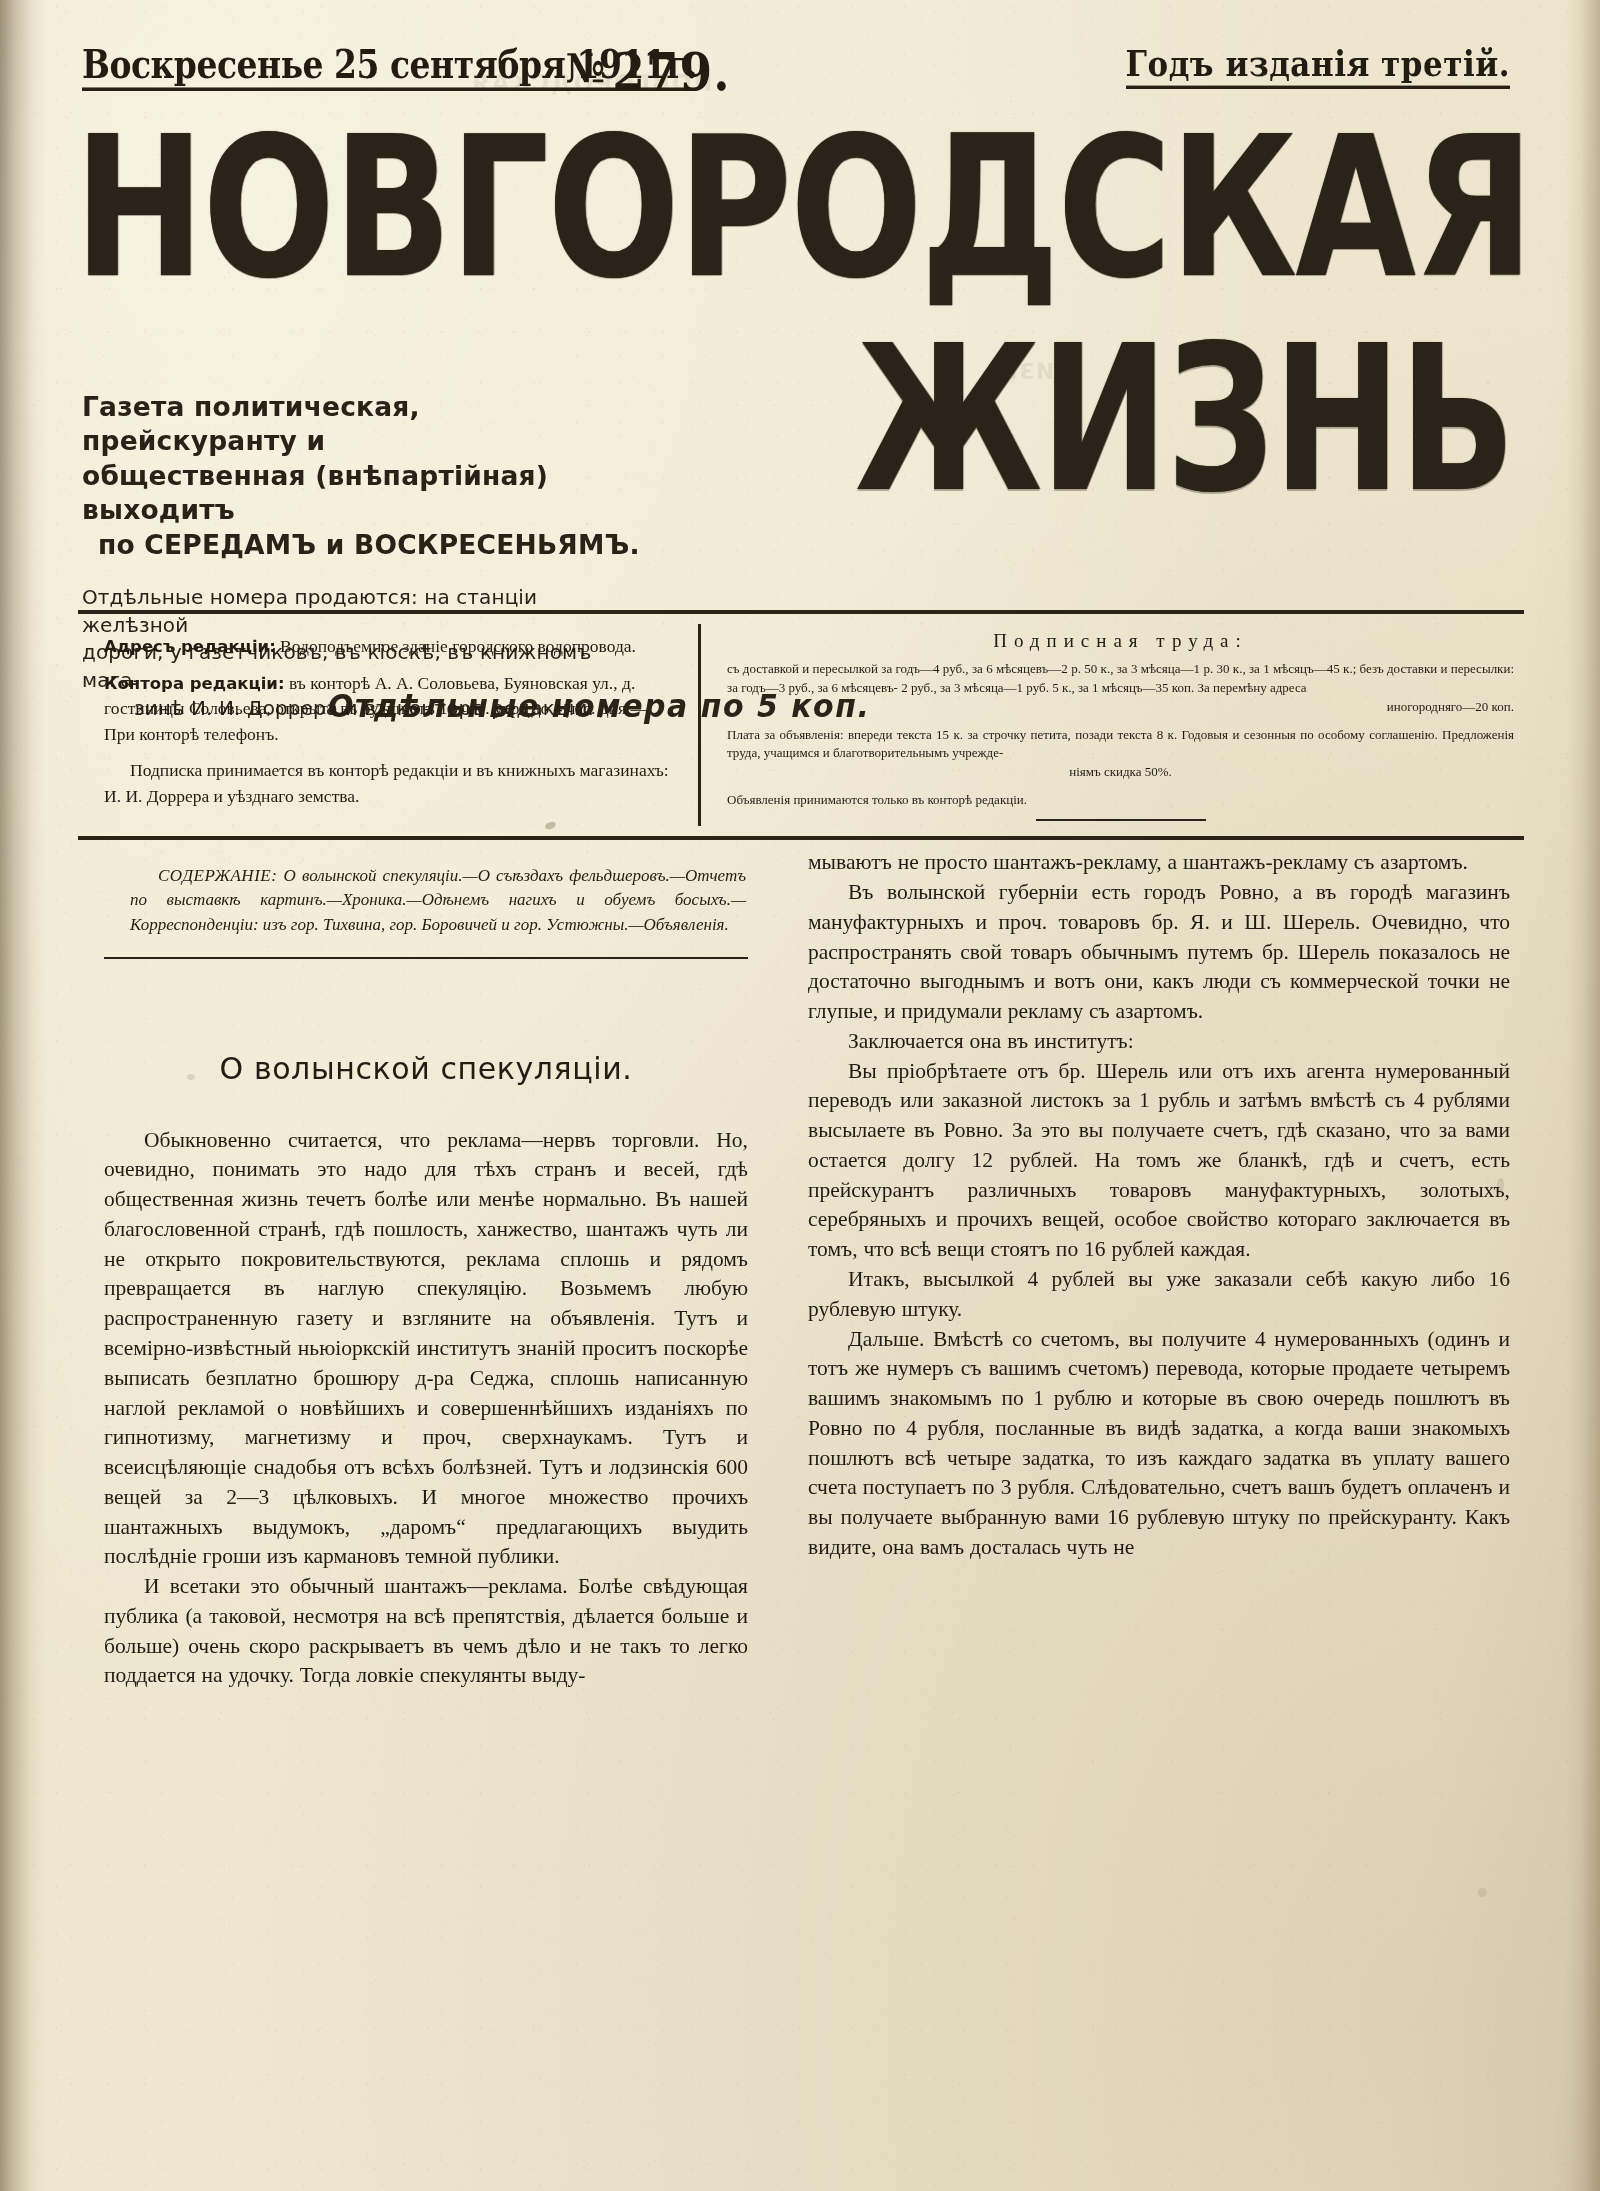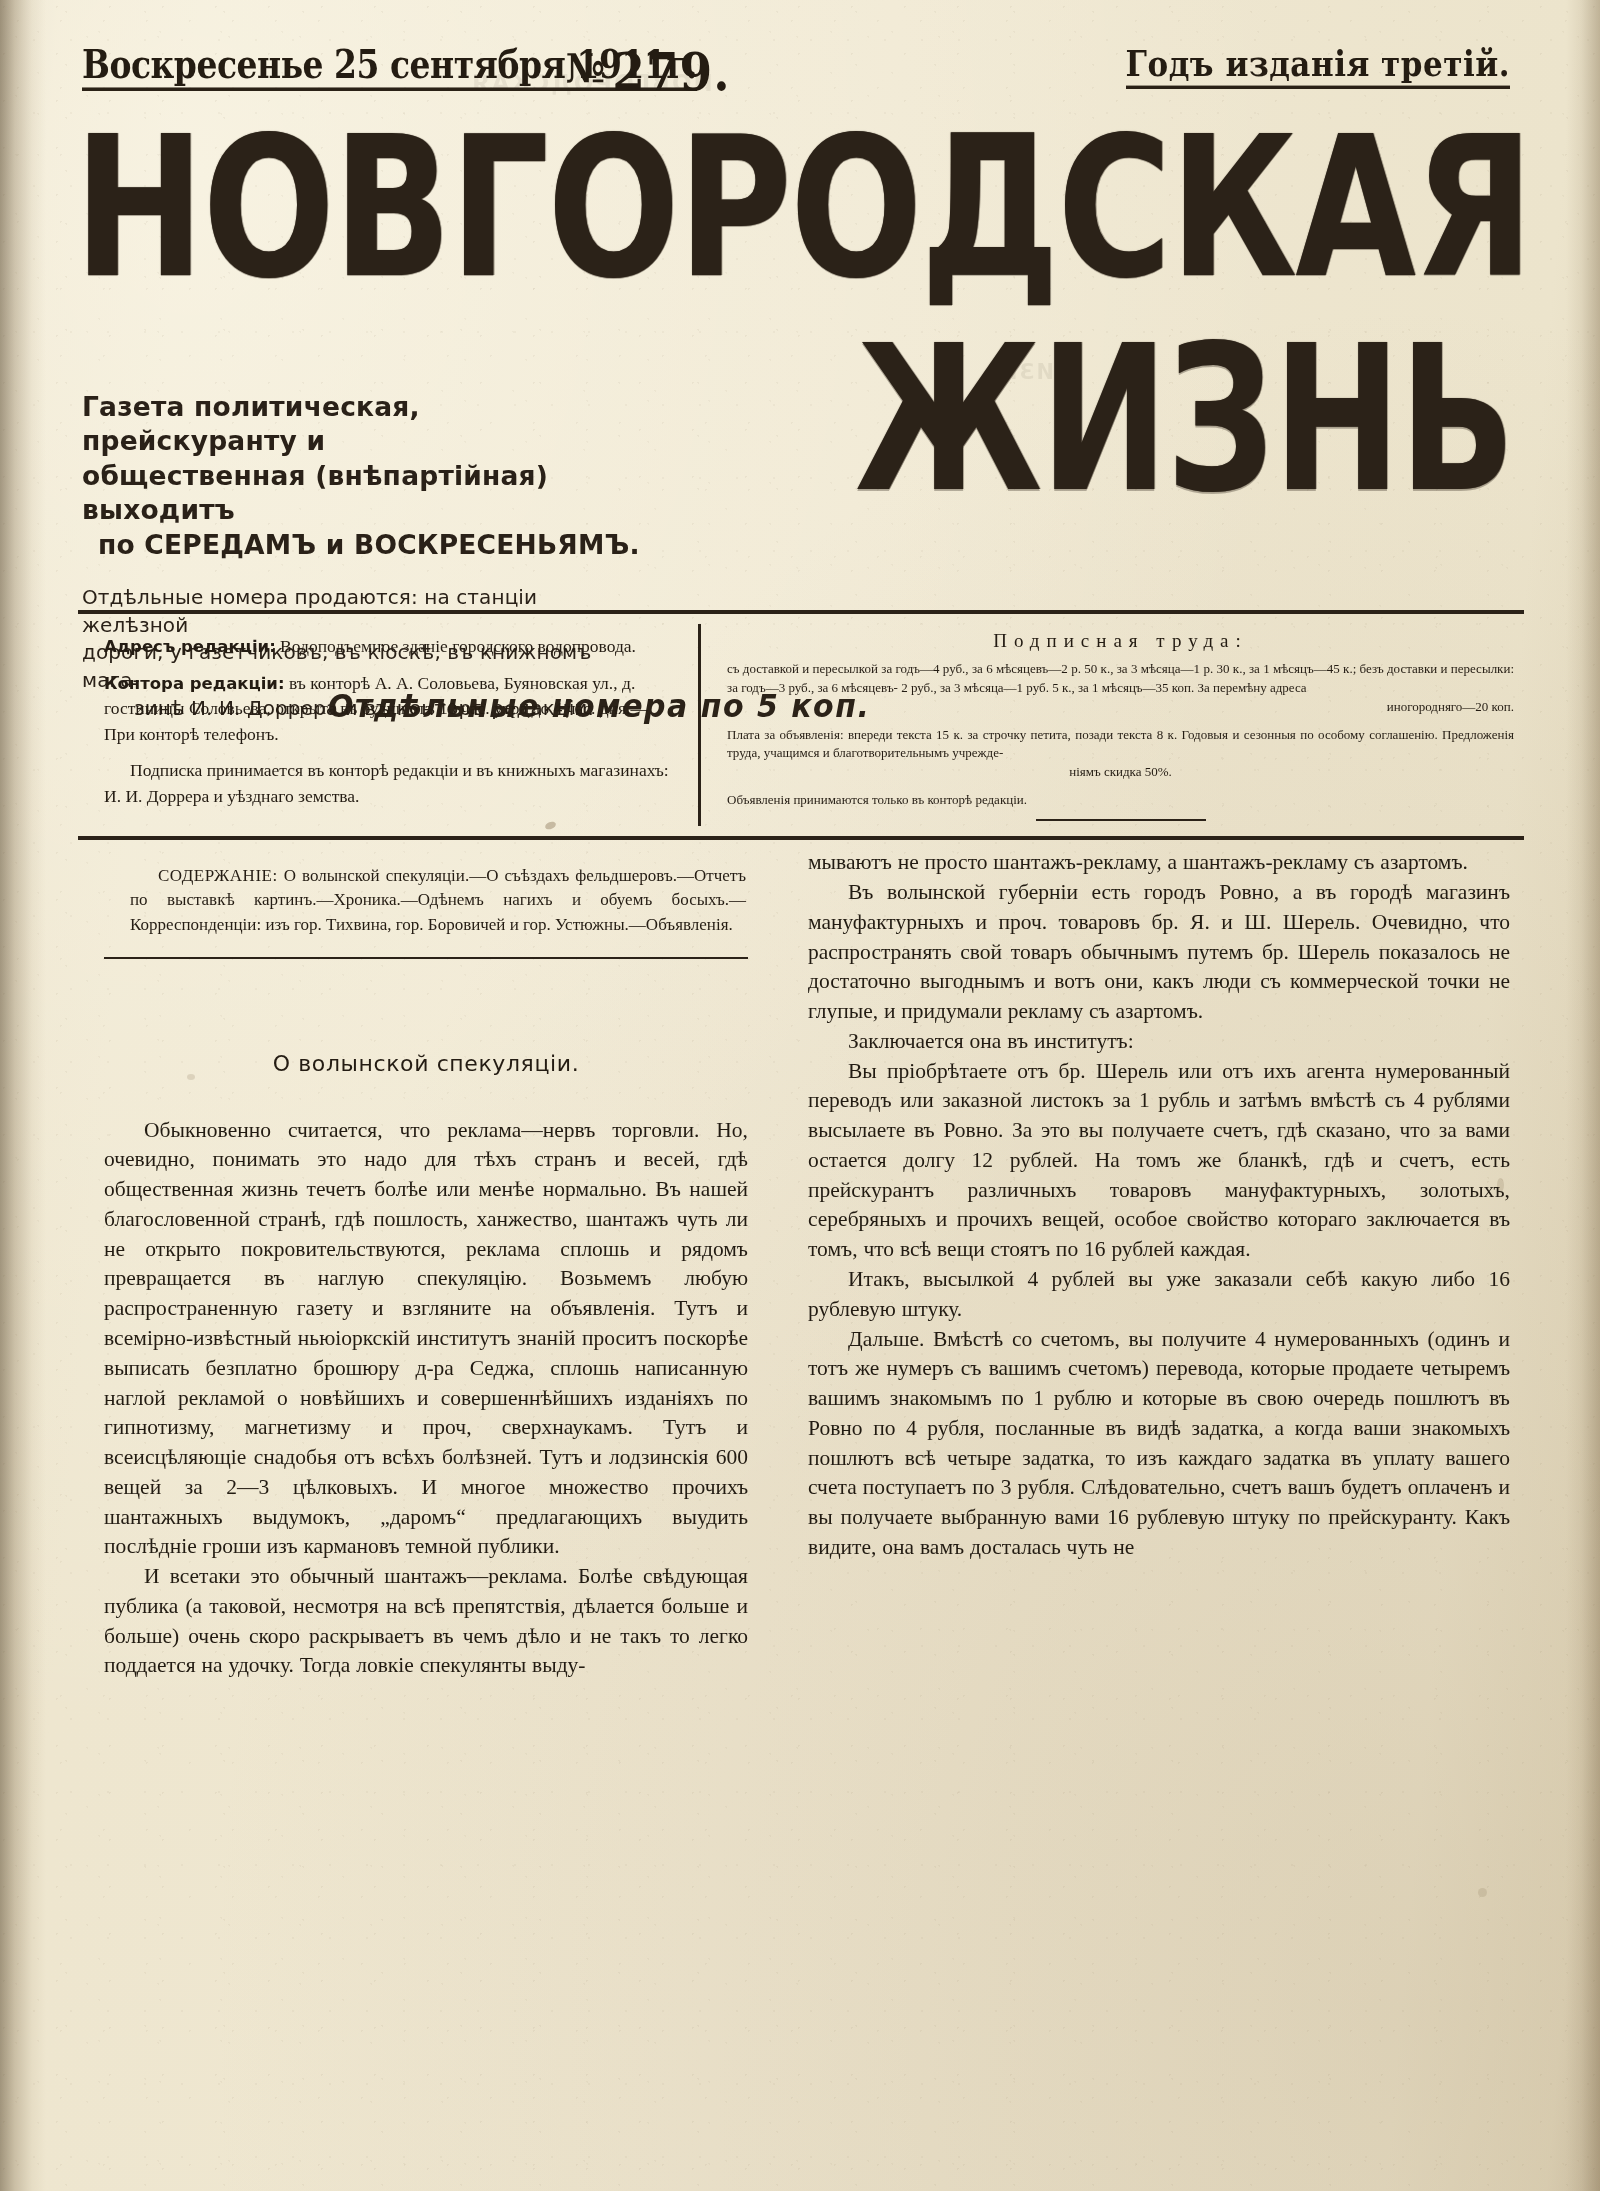--- a/index.html
+++ b/index.html
@@ -251,20 +251,21 @@
   }
   .contents-box {
     width: 660px;
     padding: 16px 18px 10px 26px;
     box-sizing: border-box;
     font-size: 17px;
     line-height: 1.42;
     text-align: justify;
     color: #241c13;
     text-indent: 28px;
+    font-style: italic;
   }
   .contents-box .cap {
     font-variant: normal;
     letter-spacing: .5px;
   }
 
   
   .maincols {
     display: flex;
     margin-top: 0;
@@ -277,21 +278,21 @@
     padding: 0 30px 0 26px;
   }
   .col.right {
     width: 746px;
     padding: 0 14px 0 30px;
   }
 
   .art-title {
     text-align: center;
     font-family: "DejaVu Sans", "Liberation Sans", sans-serif;
-    font-size: 22px;
+    font-size: 30px;
     font-weight: 400;
     letter-spacing: .6px;
     margin: 92px 0 40px 0;
     color: #241c13;
   }
   p.body {
     margin: 0;
     font-size: 21.5px;
     line-height: 1.385;
     text-align: justify;

